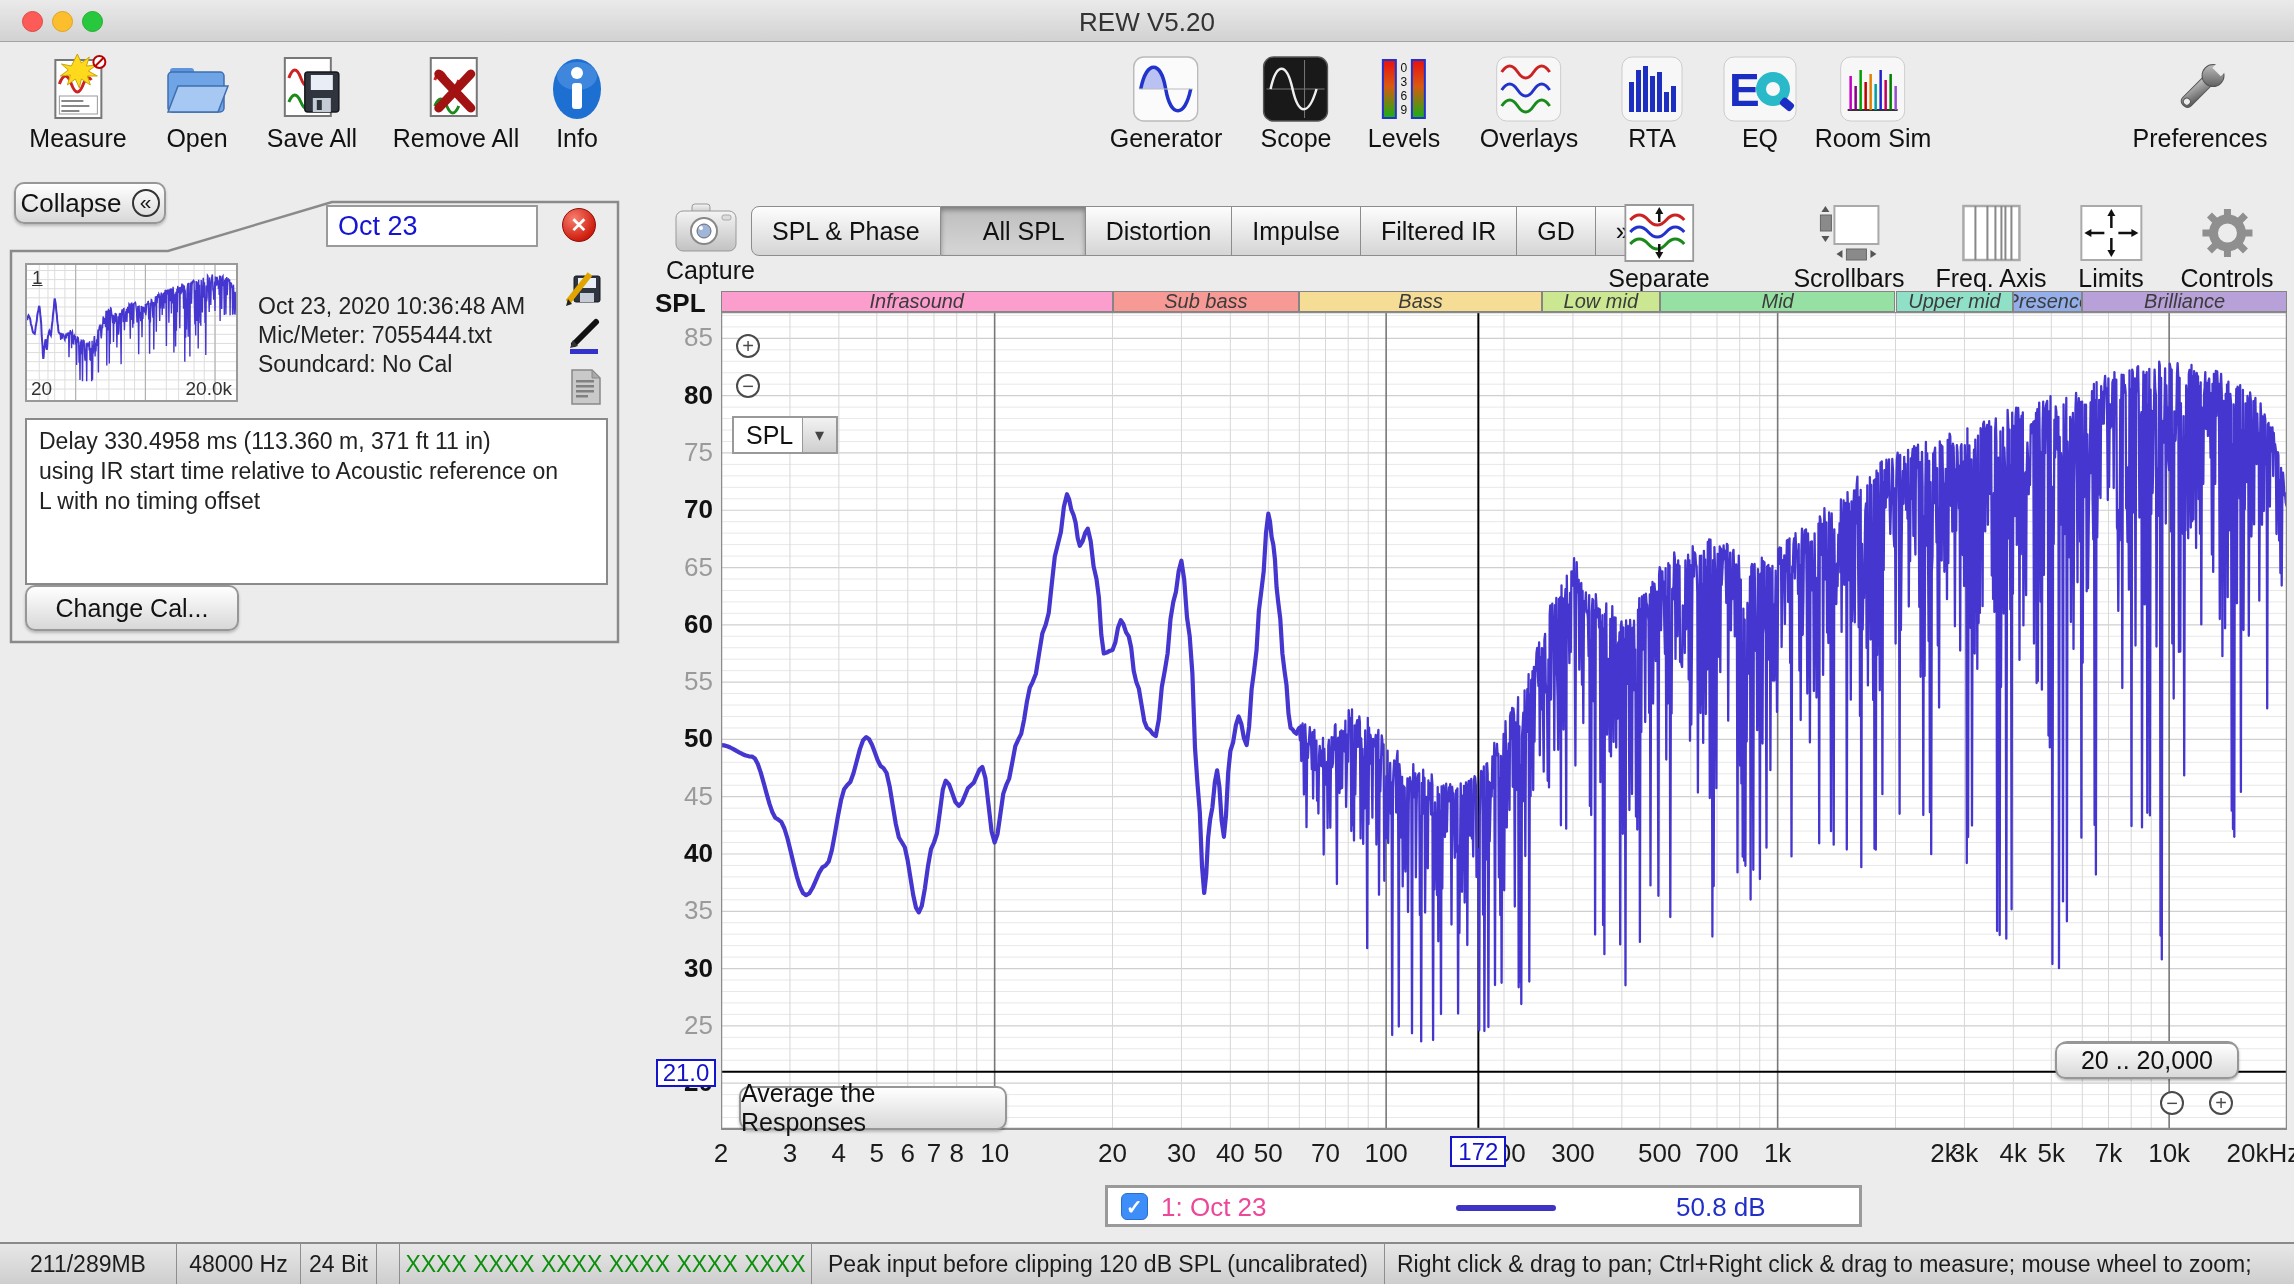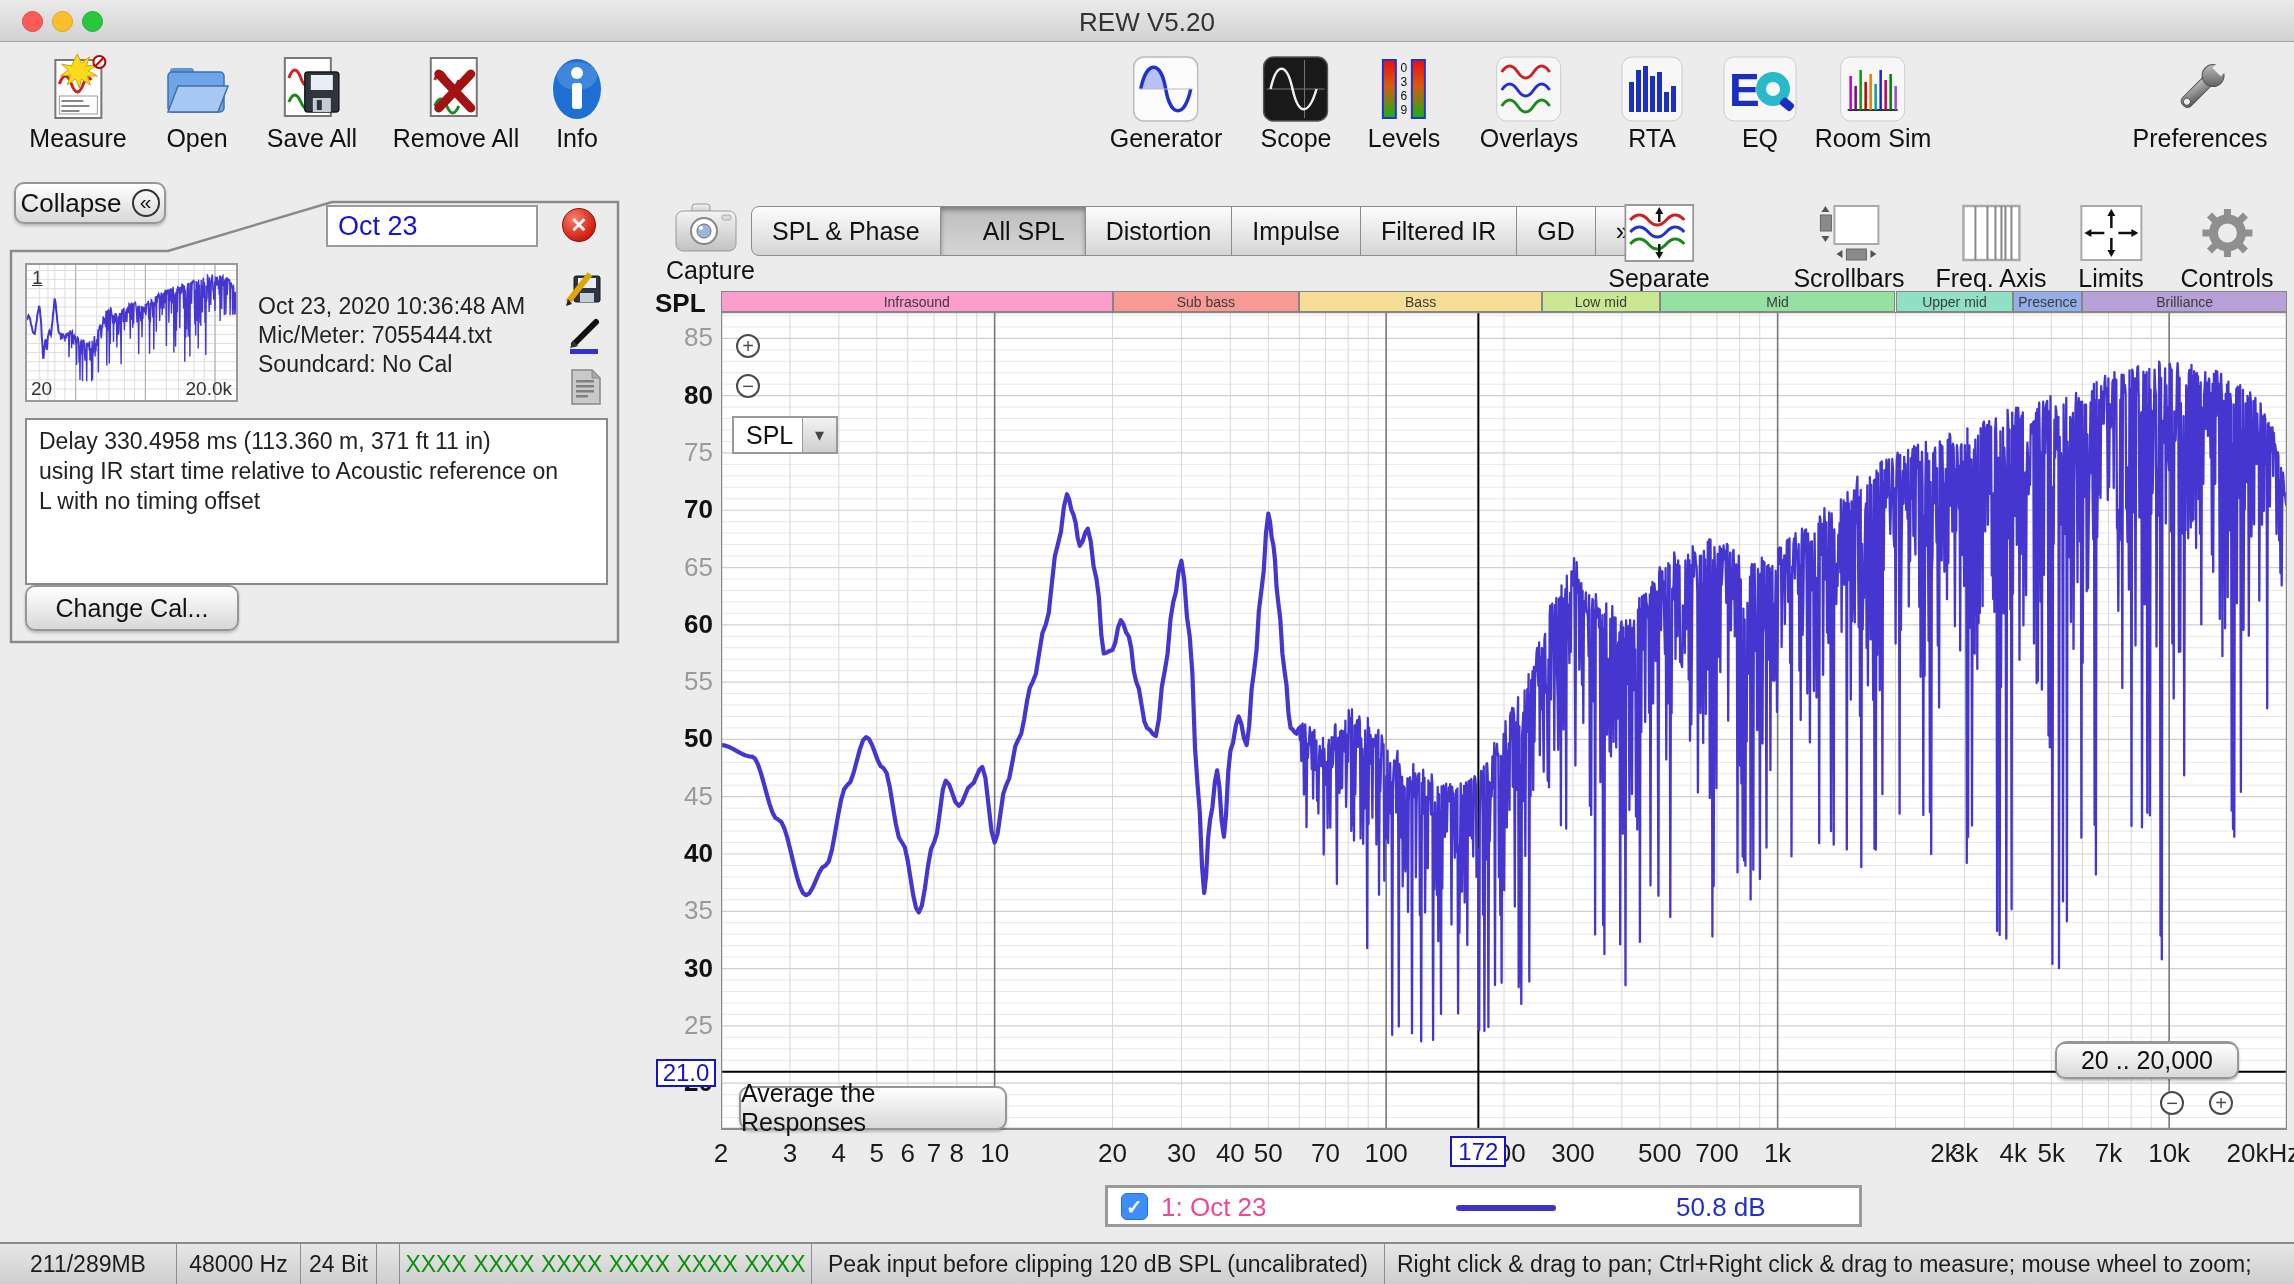--- a/index.html
+++ b/index.html
@@ -68,21 +68,21 @@
   .gctl { position:absolute; top:200px; transform:translateX(-50%); text-align:center; cursor:default; }
   .gctl .gicon { height:62px; display:flex; align-items:flex-end; justify-content:center; }
   .gctl .tlabel { font-size:25px; }
 
   
   #spl-axis-title { position:absolute; left:655px; top:288px; width:60px; text-align:left;
     font-size:26px; font-weight:bold; color:#111; }
   #bandstrip { position:absolute; top:291px; height:21px; }
   .band { position:absolute; top:0; height:21px; border:1px solid #858585; overflow:hidden;
     display:flex; align-items:center; justify-content:center;
-    font-size:14px; color:#3c3c3c; white-space:nowrap; }
+    font-size:20px; color:#3c3c3c; white-space:nowrap;font-style:italic; }
   #plot-wrap { position:absolute; left:721px; top:312px; }
   #plot-wrap svg { display:block; }
   .ylab { position:absolute; width:58px; text-align:right; font-size:26px; }
   .ylab.major { color:#111; font-weight:bold; }
   .ylab.minor { color:#9a9a9a; }
   .xlab { position:absolute; top:1138px; transform:translateX(-50%); font-size:26px; color:#1b1b1b; white-space:nowrap; }
   .cursor-box { position:absolute; background:#fff; border:2px solid #1414cc; color:#1414cc;
     font-size:24px; display:flex; align-items:center; justify-content:center; }
   #cursor-ybox { left:656px; top:1059px; width:60px; height:28px; }
   #cursor-xbox { top:1136px; width:56px; height:31px; transform:translateX(-50%); }

